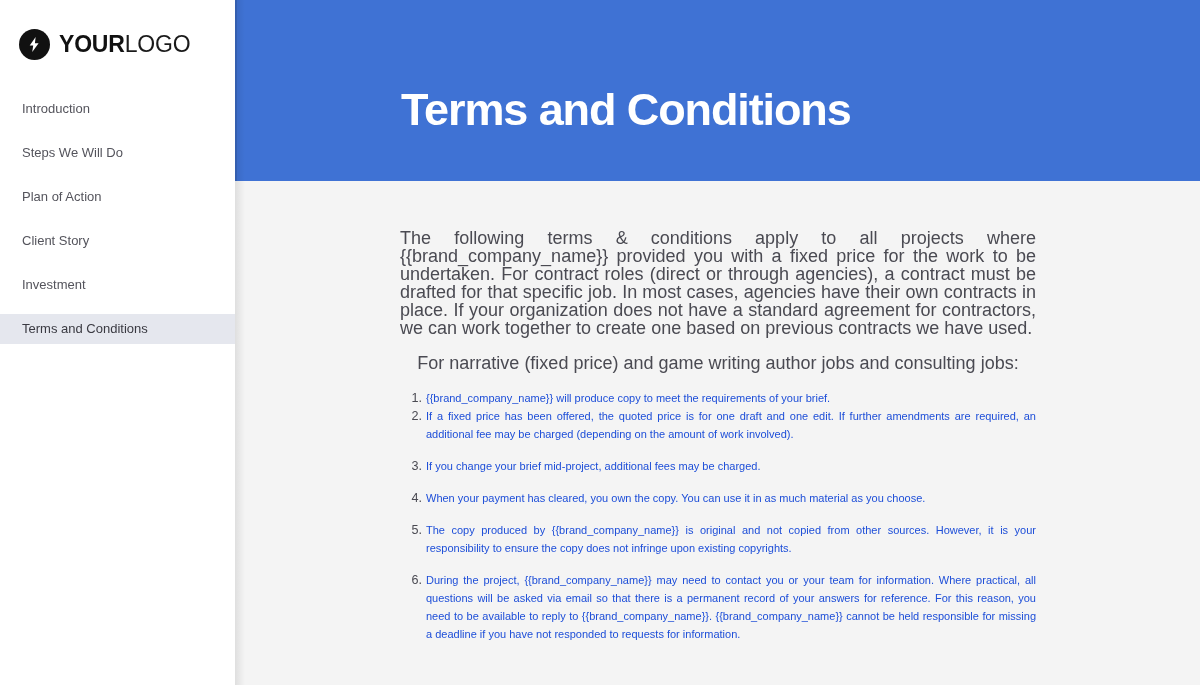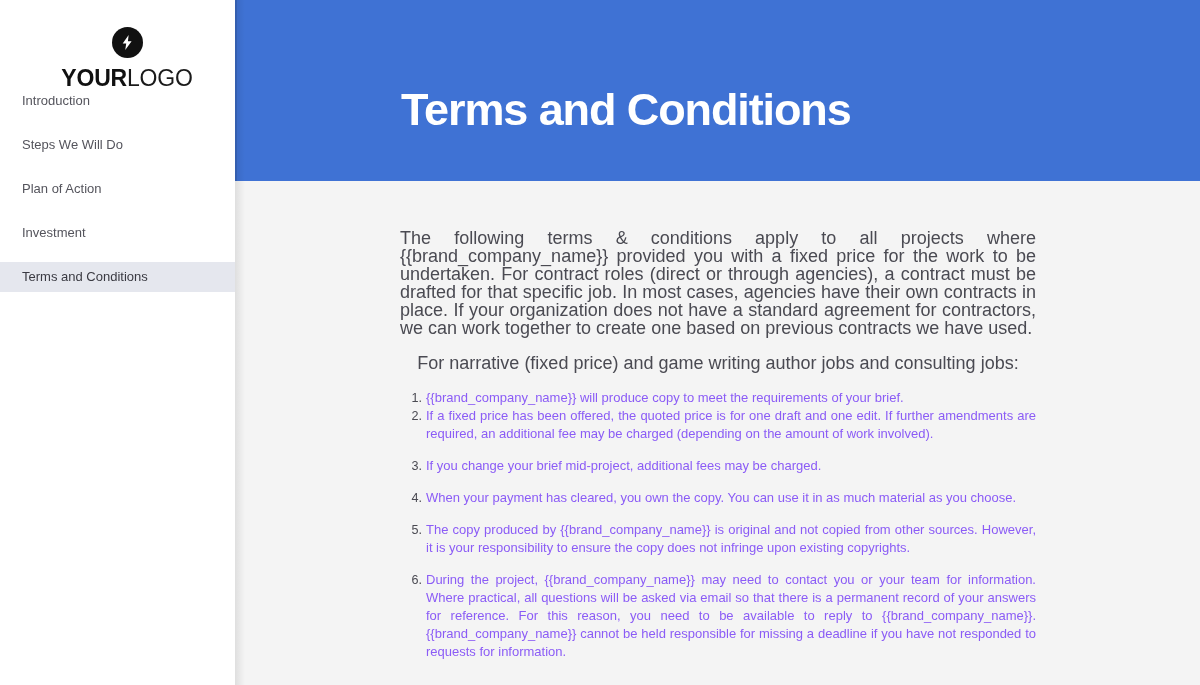--- a/index.html
+++ b/index.html
@@ -45,21 +45,20 @@
     background: linear-gradient(to right, rgba(0,0,0,0.085), rgba(0,0,0,0.0));
     pointer-events: none;
   }
 
   .logo {
     display: flex;
     align-items: center;
     gap: 9px;
     padding: 27px 0 0 19px;
     height: 62px;
-    flex-direction: column;
   }
   .logo-mark {
     width: 31px;
     height: 31px;
     border-radius: 50%;
     background: #111111;
     display: flex;
     align-items: center;
     justify-content: center;
     flex: 0 0 auto;
@@ -69,21 +68,21 @@
     font-size: 23px;
     letter-spacing: -0.2px;
     line-height: 1;
     color: #111111;
     white-space: nowrap;
   }
   .logo-text .bold { font-weight: 700; }
   .logo-text .light { font-weight: 400; color: #1a1a1a; }
 
   .nav {
-    margin-top: 24px;
+    margin-top: 32px;
     display: block;
   }
   .nav-item {
     display: block;
     width: 235px;
     padding: 7px 0 7px 22px;
     font-size: 13px;
     line-height: 16px;
     color: #54545c;
     cursor: pointer;
@@ -149,23 +148,23 @@
   .para.left { text-align: center; }
 
   .olist {
     margin: 0;
     padding: 0;
     list-style: none;
     counter-reset: tcitem;
   }
   .olist li {
     position: relative;
-    font-size: 13px;
+    font-size: 11px;
     line-height: 18px;
-    color: #8b5cf6;
+    color: #1d4ed8;
     text-align: justify;
     padding-left: 26px;
     margin: 0 0 14px 0;
   }
   .olist li.tight { margin-bottom: 0; }
   .olist li::before {
     counter-increment: tcitem;
     content: counter(tcitem) ".";
     position: absolute;
     left: 10px;
@@ -193,20 +192,21 @@
       </span>
       <span class="logo-text">
         <span class="bold">YOUR</span><span class="light">LOGO</span>
       </span>
     </div>
 
     <nav class="nav">
       <div class="nav-item">Introduction</div>
       <div class="nav-item">Steps We Will Do</div>
       <div class="nav-item">Plan of Action</div>
+      <div class="nav-item">Client Story</div>
       <div class="nav-item">Investment</div>
       <div class="nav-item active">Terms and Conditions</div>
     </nav>
 
   </aside>
 
   <main class="main">
 
     <header class="banner">
       <h1 class="banner-title">Terms and Conditions</h1>

